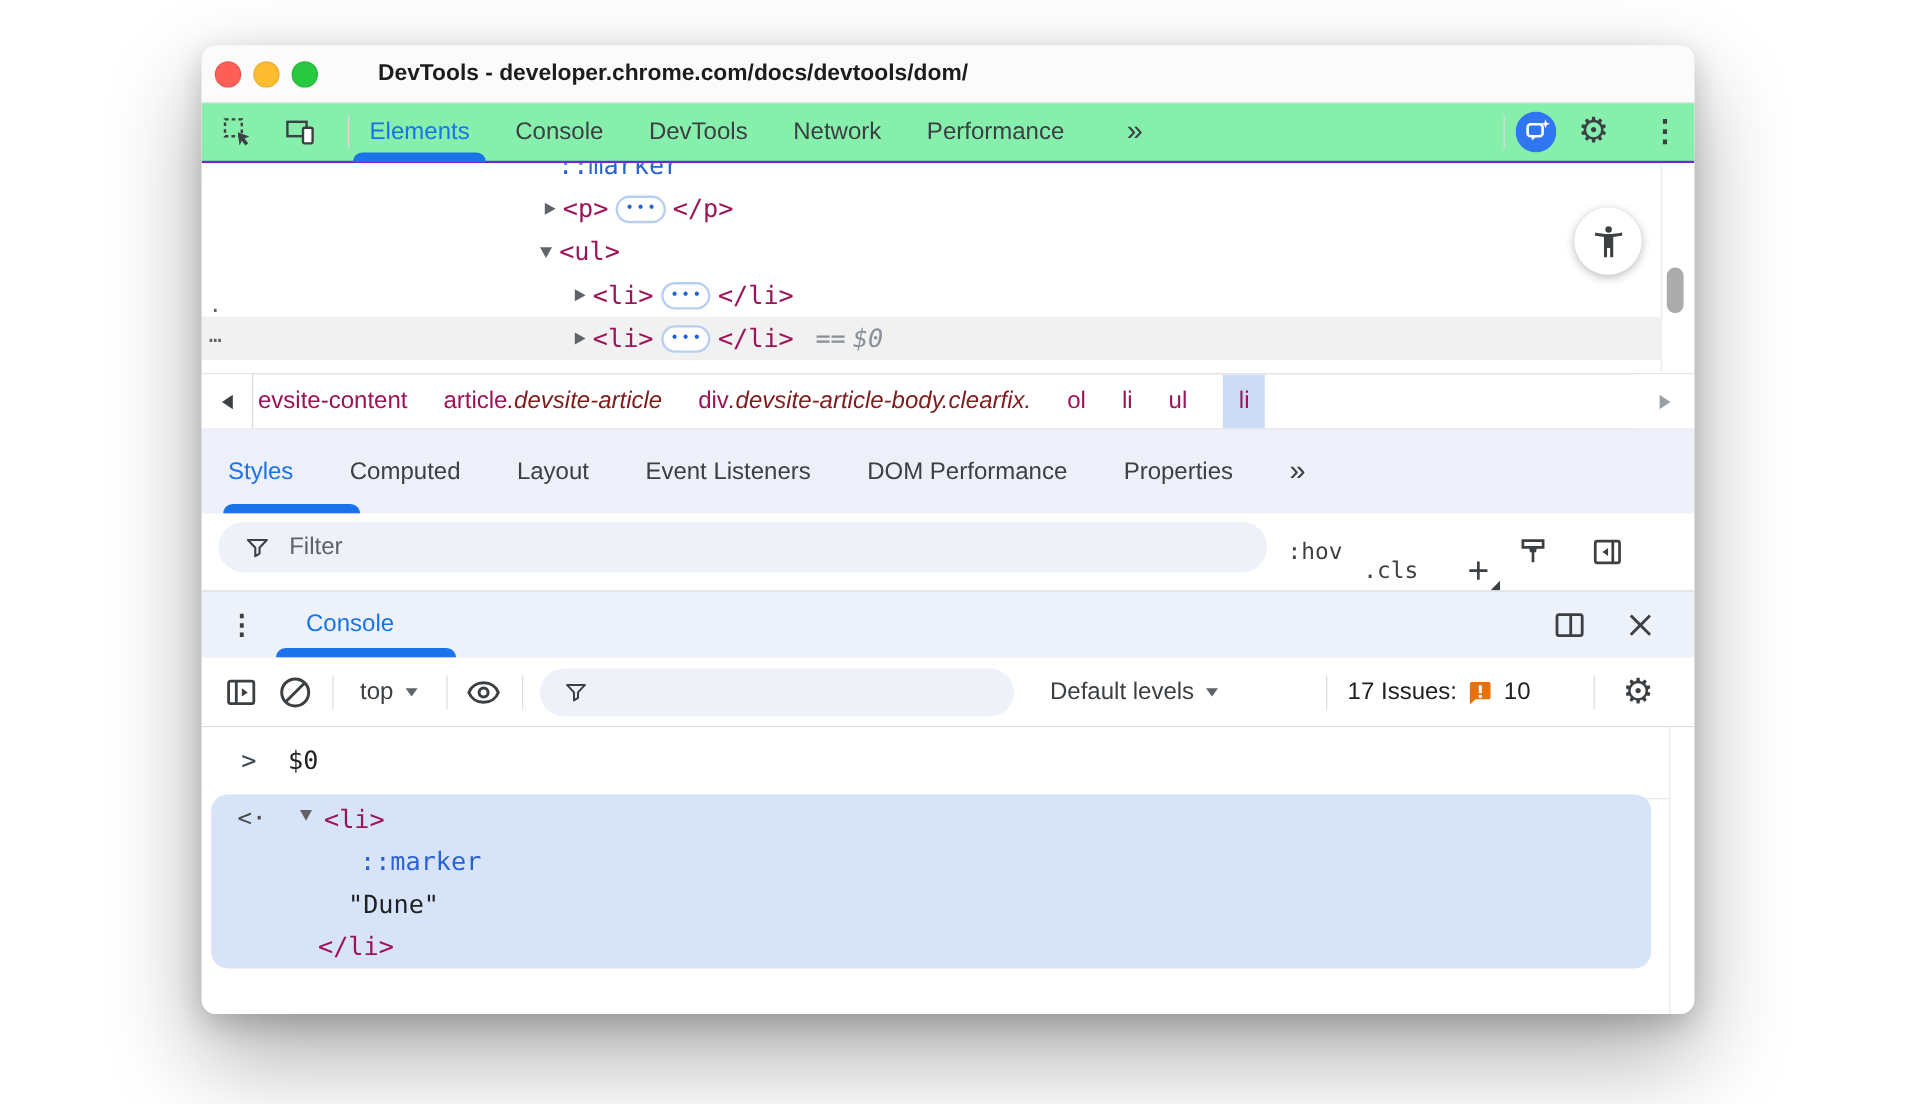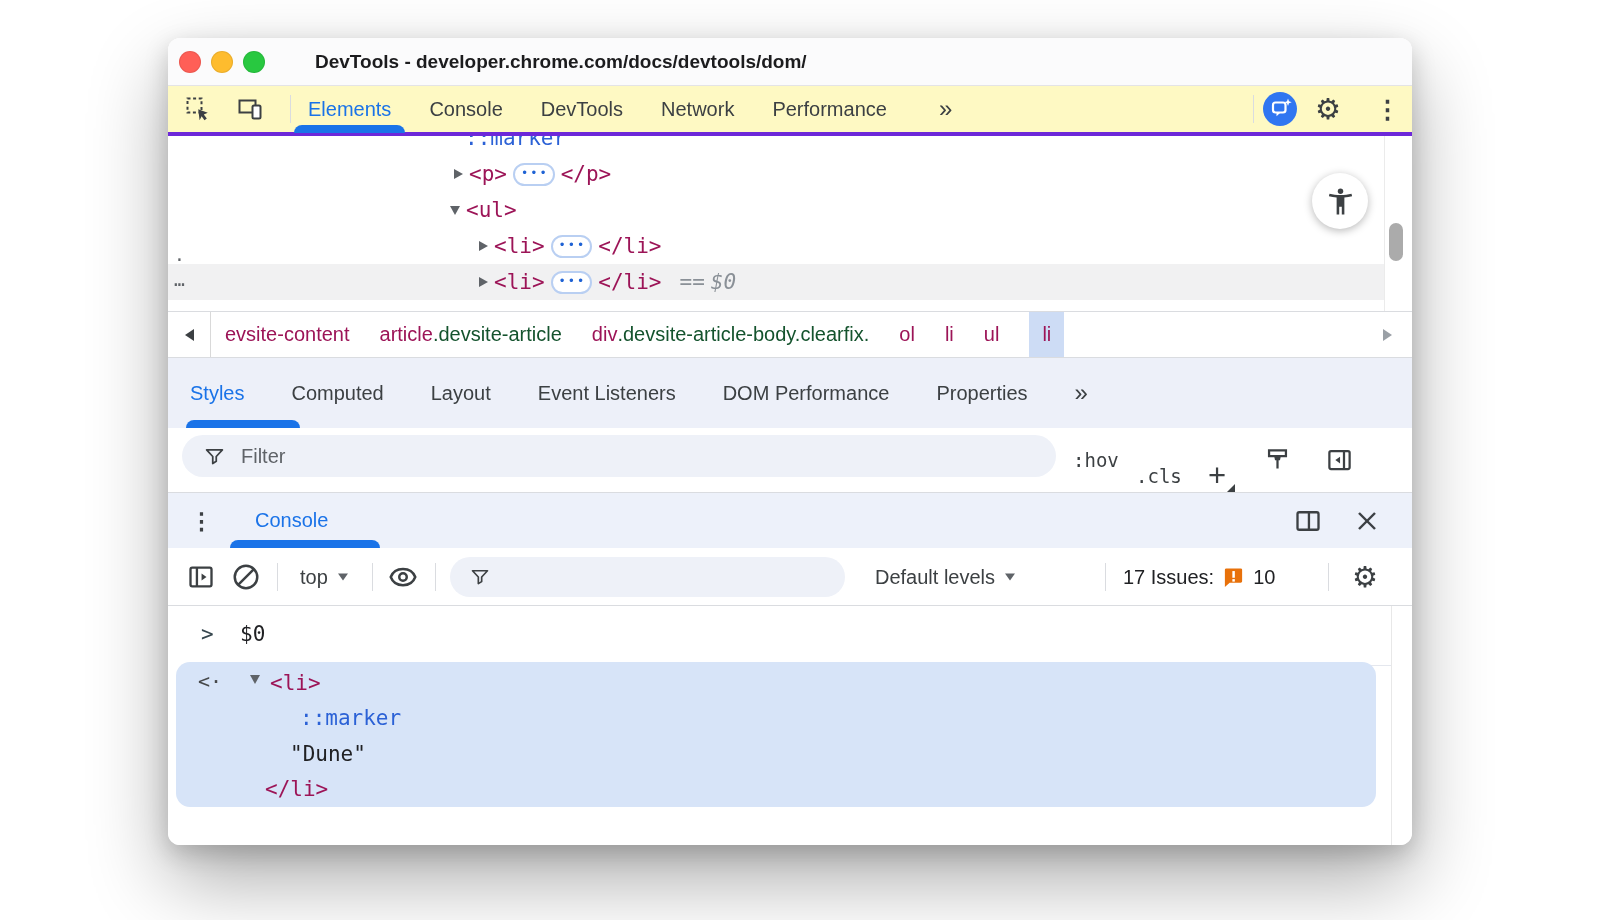--- a/index.html
+++ b/index.html
@@ -10,21 +10,21 @@
   .section{position:absolute;left:0;right:0;box-sizing:border-box;}
   .abs{position:absolute;top:50%;transform:translateY(-50%);}
   .vdiv{width:1px;height:28px;background:#dadce0;}
 
   
   .titlebar{top:0;height:48px;background:#fbfbfc;border-bottom:1px solid #e4e4e6;display:flex;align-items:center;}
   .light{width:22px;height:22px;border-radius:50%;position:absolute;top:13px;box-shadow:inset 0 0 0 1px rgba(0,0,0,.08);}
   .win-title{position:absolute;left:127px;font-size:19px;font-weight:bold;color:#1c1c1e;white-space:nowrap;margin-left:20px;}
 
   
-  .toolbar{top:48px;height:50px;background:#fef9c3;border-bottom:4px solid #6d28d9;}
+  .toolbar{top:48px;height:50px;background:#86efac;border-bottom:2px solid #6d28d9;}
   .tabs{position:absolute;left:140px;top:0;height:100%;display:flex;align-items:center;gap:38px;}
   .tab{font-size:20px;color:#3c4043;white-space:nowrap;position:relative;height:100%;display:flex;align-items:center;cursor:default;}
   .tab.active{color:#1a73e8;}
   .tab-underline{position:absolute;bottom:-1px;height:8px;background:#1a73e8;border-radius:8px 8px 0 0;}
   .more-tabs{font-size:24px;color:#3c4043;margin-left:14px;}
   .icon-btn{display:flex;align-items:center;justify-content:center;}
   .gear{font-size:29px;color:#3c4043;line-height:1;}
   .kebab{font-size:25px;font-weight:bold;color:#3c4043;line-height:1;letter-spacing:0;}
 
   
@@ -45,35 +45,35 @@
   .scroll-track{position:absolute;right:0;top:0;bottom:0;width:27px;background:#fff;border-left:1px solid #ebebeb;}
   .scroll-thumb{position:absolute;left:4px;top:87px;width:14px;height:38px;background:#ababab;border-radius:7px;}
 
   
   .crumbbar{top:273px;height:47px;background:#fff;border-top:1px solid #dadce0;border-bottom:1px solid #dadce0;}
   .crumb-back{position:absolute;left:0;top:0;bottom:0;width:42px;background:#fff;border-right:1px solid #d9d9d9;
               display:flex;align-items:center;justify-content:center;}
   .arr-left{width:0;height:0;border-right:9px solid #3c4043;border-top:6px solid transparent;border-bottom:6px solid transparent;}
   .crumb-fwd{position:absolute;right:0;top:0;bottom:0;width:50px;background:#fff;display:flex;align-items:center;justify-content:center;}
   .arr-right{width:0;height:0;border-left:9px solid #9aa0a6;border-top:6px solid transparent;border-bottom:6px solid transparent;}
-  .crumbs{position:absolute;left:42px;right:50px;top:0;bottom:0;display:flex;align-items:center;gap:30px;overflow:hidden;padding-left:15px;}
+  .crumbs{position:absolute;left:42px;right:50px;top:0;bottom:0;display:flex;align-items:center;gap:30px;overflow:hidden;padding-left:5px;}
   .crumb{font-size:20px;white-space:nowrap;display:flex;align-items:center;height:100%;}
   .c-tag{color:#9c1457;}
-  .c-cls{color:#14532d;}
+  .c-cls{color:#7f1d1d;font-style:italic;}
   .crumb.sel{background:#cddcf5;padding:0 13px;}
 
   
   .stytabs{top:320px;height:70px;background:#edf0f9;display:flex;align-items:center;gap:47px;padding-left:22px;}
   .stytab{font-size:20px;color:#3c4043;white-space:nowrap;}
   .stytab.active{color:#1a73e8;}
   .sty-underline{position:absolute;left:18px;bottom:0;width:114px;height:8px;background:#1a73e8;border-radius:8px 8px 0 0;}
   .sty-more{font-size:24px;color:#3c4043;}
 
   
-  .filterrow{top:390px;height:64px;background:#fff;}
+  .filterrow{top:390px;height:64px;background:#fff;padding-left:15px;}
   .pill-input{position:absolute;left:14px;top:7px;width:874px;height:42px;border-radius:21px;background:#eef1f8;display:flex;align-items:center;}
   .pill-input input{border:none;outline:none;background:transparent;font-size:20px;color:#202124;flex:1;
                     font-family:"Liberation Sans",sans-serif;}
   .pill-input input::placeholder{color:#5f6368;opacity:1;}
   .tok{font-size:19px;color:#3c4043;}
   .plusbtn{font-size:31px;font-weight:300;color:#3c4043;line-height:1;position:relative;}
   .plus-corner{position:absolute;right:-9px;bottom:1px;width:0;height:0;border-right:8px solid #3c4043;border-top:8px solid transparent;}
 
   
   .drawerhead{top:454px;height:56px;background:#edf1fa;border-top:1px solid #dadce0;}

